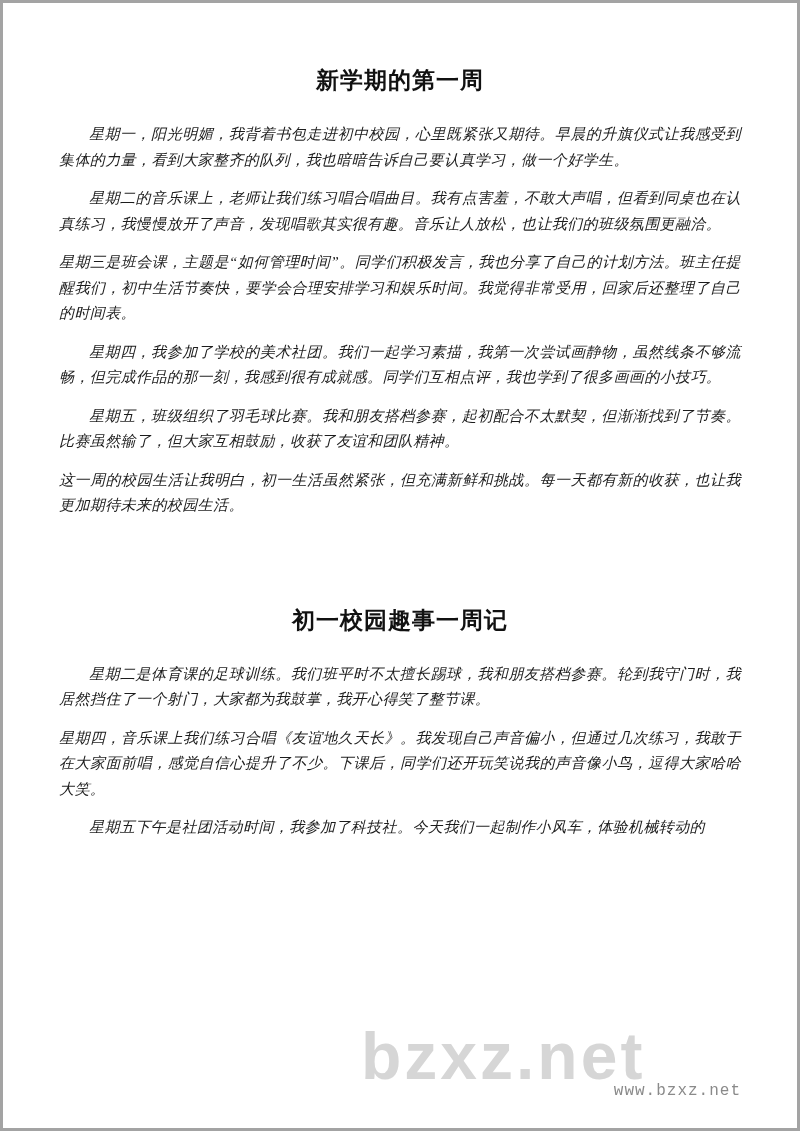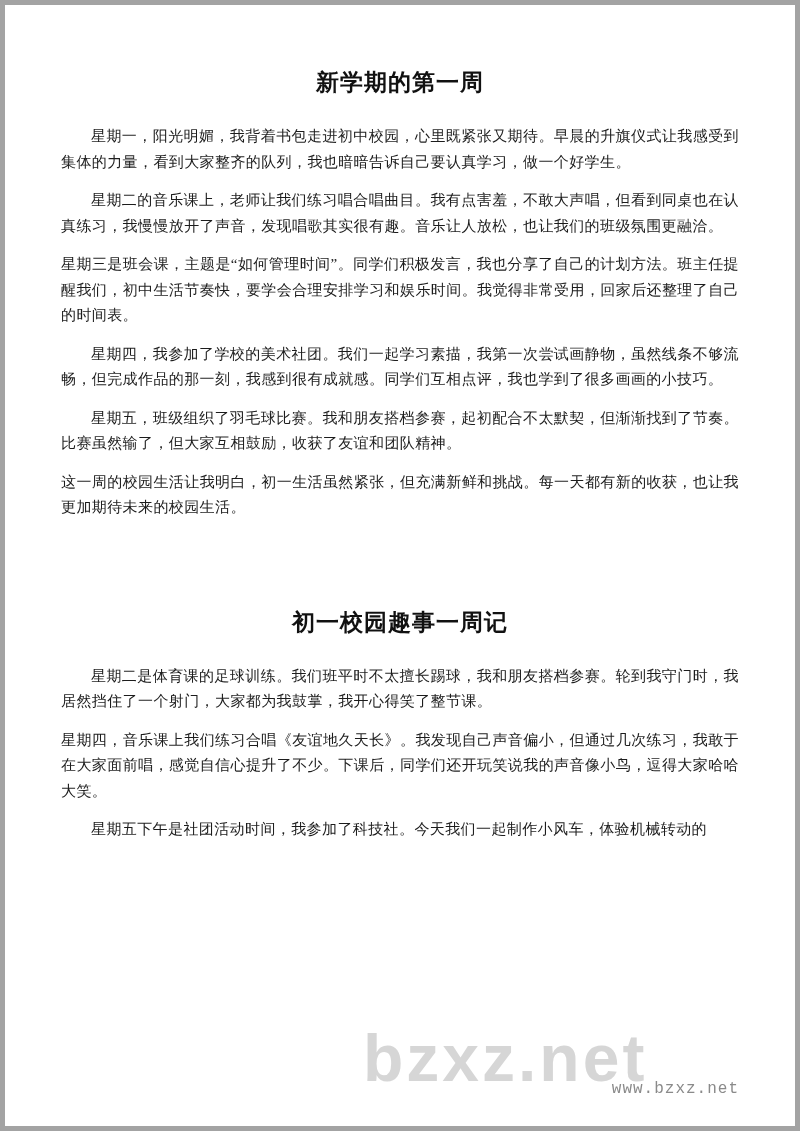--- a/index.html
+++ b/index.html
@@ -6,21 +6,21 @@
     margin: 0;
     padding: 0;
     background: #ffffff;
   }
   .page {
     position: relative;
     width: 800px;
     height: 1131px;
     box-sizing: border-box;
     background: #ffffff;
-    border: 5px solid #a3a3a3;
+    border: 3px solid #a3a3a3;
     padding: 62px 56px 0 56px;
     overflow: hidden;
     font-family: "Liberation Serif", "DejaVu Serif", serif;
     color: #1c1c1c;
   }
   .essay-title {
     margin: 0;
     text-align: center;
     font-size: 23px;
     font-weight: bold;
@@ -30,20 +30,21 @@
   .essay-title.second {
     margin-top: 86px;
   }
   .essay-body p {
     margin: 13px 0;
     font-size: 15px;
     line-height: 25.5px;
     text-align: justify;
     letter-spacing: 0.4px;
     word-break: break-all;
+    font-style: italic;
   }
   .essay-body p.indent {
     text-indent: 2em;
   }
   .essay-body {
     margin-top: 26px;
     position: relative;
     z-index: 1;
   }
   .watermark-large {

